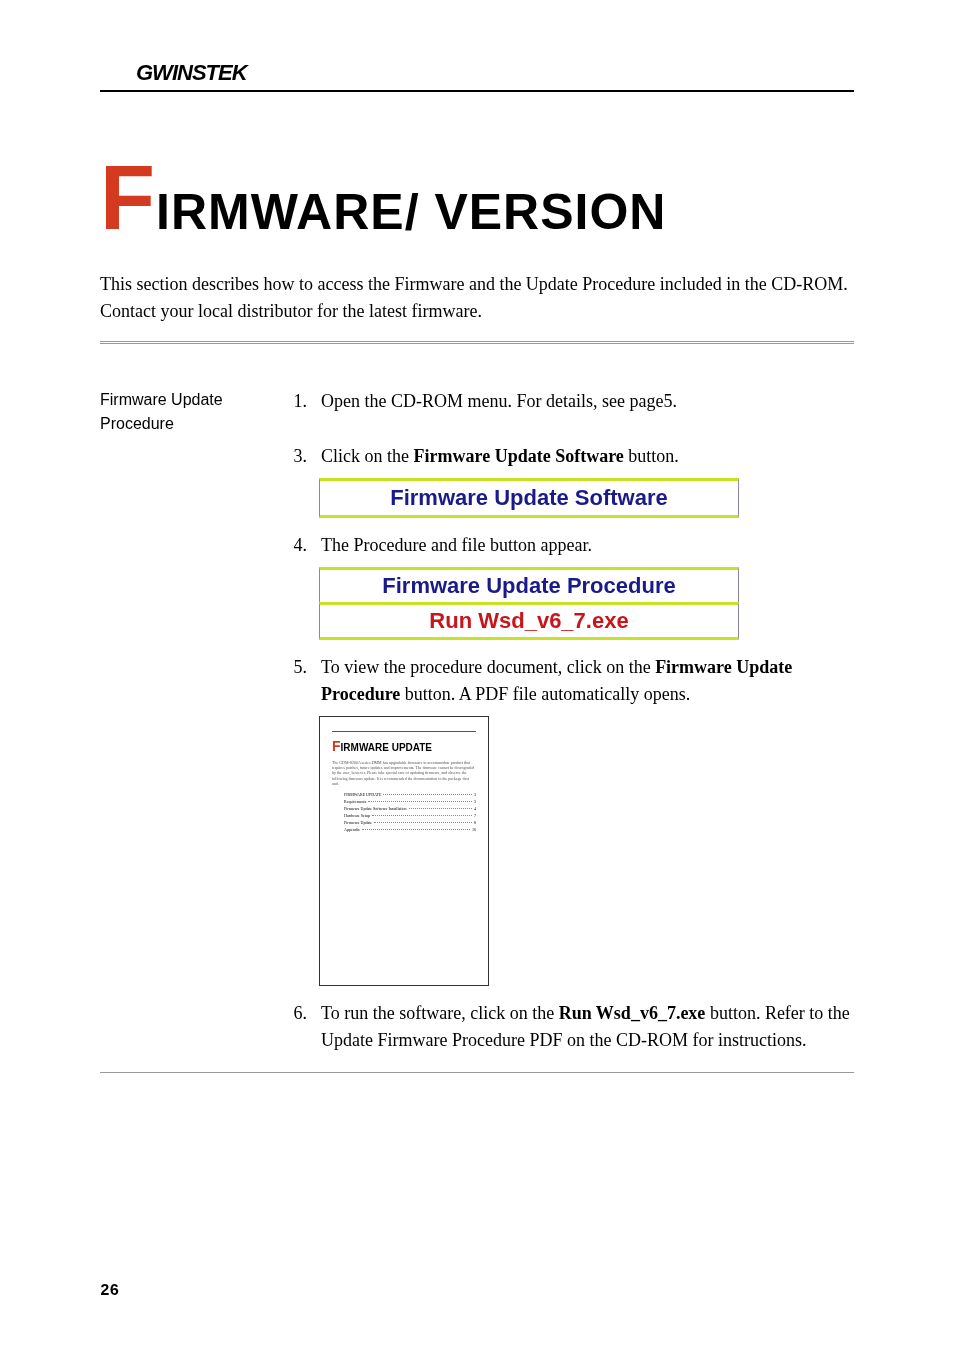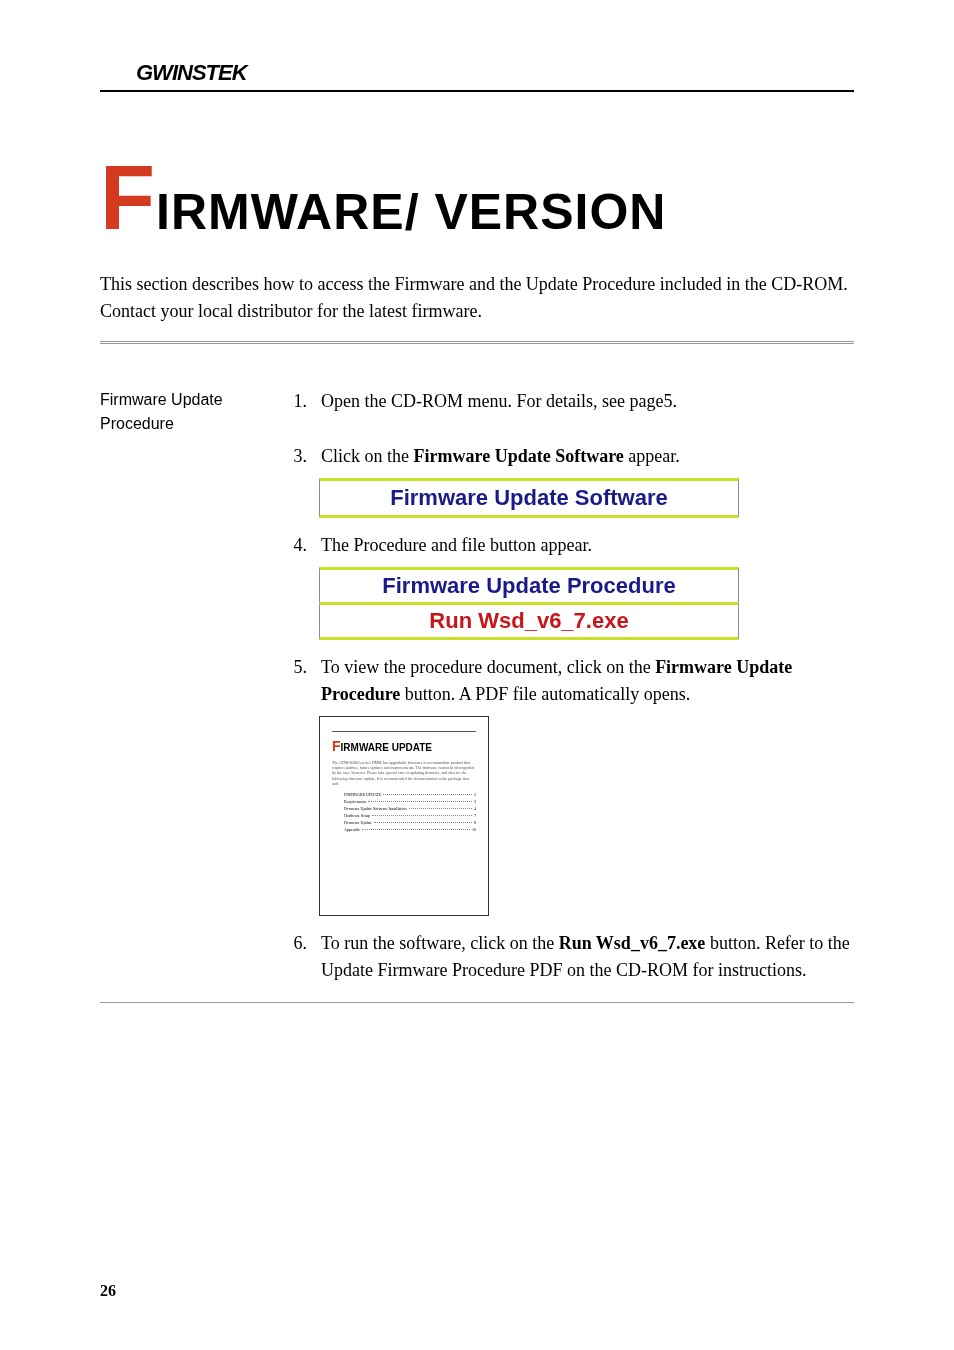--- a/index.html
+++ b/index.html
@@ -119,21 +119,21 @@
       padding: 3px 0;
       font-family: Arial, sans-serif;
       font-weight: bold;
       font-size: 22px;
     }
     .btn-row.blue { color: #1a1a8a; }
     .btn-row.red { color: #c8151a; margin-top: -3px; }
     .pdf-thumb {
       margin: 8px 0 14px 30px;
       width: 170px;
-      height: 200px;
+      height: 270px;
       border: 1px solid #333;
       background: #fff;
       padding: 14px 12px;
     }
     .pdf-title {
       font-family: Arial, sans-serif;
       font-size: 10px;
       font-weight: bold;
       margin-bottom: 6px;
       border-top: 1px solid #555;
@@ -160,21 +160,21 @@
     }
     .pdf-toc .dots {
       flex: 1;
       border-bottom: 1px dotted #888;
       margin: 0 2px 2px 2px;
     }
     .page-num {
       position: absolute;
       bottom: 50px;
       left: 100px;
-      font-family: Liberation Serif, serif;
+      font-family: Liberation Mono, monospace;
       font-weight: bold;
       font-size: 16px;
     }
     .divider {
       border-bottom: 1px solid #999;
       margin-top: 10px;
     }
   </style>
 </head>
 <body>
@@ -198,21 +198,21 @@
       <div class="step-text">
         <span>Open the CD-ROM menu. For details, see page5.</span>
       </div>
     </div>
 
     <div style="height:20px"></div>
 
     <div class="step">
       <div class="step-num">3.</div>
       <div class="step-text">
-        <span>Click on the </span><b>Firmware Update Software</b><span> appear.</span>
+        <span>Click on the </span><b>Firmware Update Software</b><span> button.</span>
       </div>
     </div>
 
     <div class="button-img">Firmware Update Software</div>
 
     <div class="step">
       <div class="step-num">4.</div>
       <div class="step-text">
         <span>The Procedure and file button appear.</span>
       </div>

